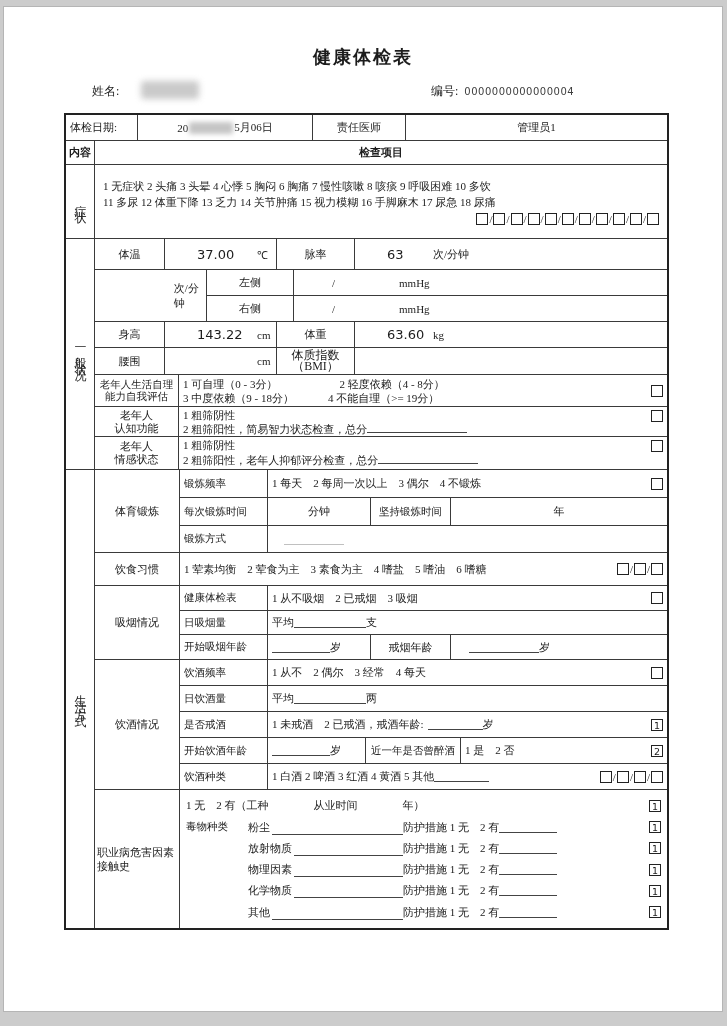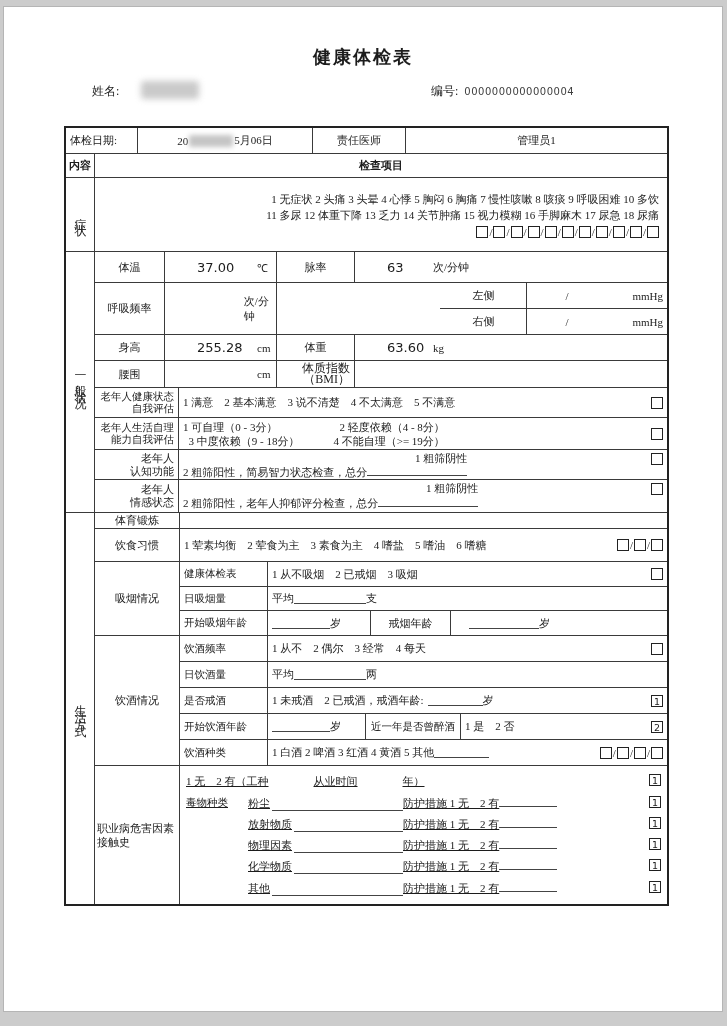--- a/index.html
+++ b/index.html
@@ -6,49 +6,49 @@
   html,body { width:727px; height:1026px; }
   body { background:#cccccc; position:relative; font-family:"Liberation Serif", serif; color:#1c1c1c; }
   .page { position:absolute; left:3px; top:6px; width:720px; height:1006px; background:#ffffff; border:1px solid #b5b5b5; }
   .title { position:absolute; top:38px; left:0; width:100%; text-align:center; font-size:18px; font-weight:bold; font-family:"Liberation Sans", sans-serif; letter-spacing:2px; }
   .namerow { position:absolute; top:76px; left:88px; font-size:12px; }
   .coderow { position:absolute; top:76px; left:427px; font-size:12px; }
   .codeval { font-family:"DejaVu Sans", sans-serif; font-size:10px; color:#3e3e3e; letter-spacing:.5px; margin-left:6px; }
   .blur-name { position:absolute; left:137px; top:74px; width:58px; height:18px; background:#bdbdbd; filter:blur(3px); border-radius:3px; opacity:.8; }
   .blur-date { display:inline-block; width:44px; height:12px; background:#c5c5c5; filter:blur(2.5px); border-radius:2px; vertical-align:middle; margin:0 1px; }
 
-  .tbl { position:absolute; left:60px; top:119px; width:605px; border:2px solid #222; background:#fff; }
+  .tbl { position:absolute; left:60px; top:106px; width:605px; border:2px solid #222; background:#fff; }
   .row { display:flex; }
   .bb { border-bottom:1px solid #3a3a3a; }
   .br { border-right:1px solid #3a3a3a; }
   .c { display:flex; align-items:center; padding:0 4px; font-size:11px; }
   .ctr { justify-content:center; text-align:center; }
   .pre { white-space:pre-wrap; }
   .bold { font-weight:bold; }
-  .col { display:flex; flex-direction:column; justify-content:center;align-items:flex-end; }
+  .col { display:flex; flex-direction:column; justify-content:center; }
   .grow { flex:1; }
   .cat { width:29px; display:flex; align-items:center; justify-content:center; writing-mode:vertical-rl; text-orientation:upright; letter-spacing:7px; font-size:12px; border-right:1px solid #3a3a3a; padding:4px 0; }
   .band { display:flex; }
   .bandbody { flex:1; }
   .group { display:flex; }
   .gc { width:85px; display:flex; align-items:center; justify-content:center; text-align:center; font-size:11px; border-right:1px solid #3a3a3a; padding:0 2px; }
   .grows { flex:1; }
   .il { width:88px; font-size:10.5px; }
   .val { font-family:"DejaVu Sans", sans-serif; font-size:13px;margin-left:28px; }
   .vnum { width:60px; }
   .vnum2 { width:46px; }
   .cb { width:12px; height:12px; border:1px solid #222; display:inline-block; background:#fff; flex:none; }
   .ab { width:12px; height:12px; border:1px solid #222; font-size:9.5px; line-height:11px; text-align:center; display:inline-block; font-family:"DejaVu Sans", sans-serif; flex:none; }
   .boxes { display:flex; align-items:center; gap:1px; font-size:11px; }
   .mla { margin-left:auto; }
   .ul { display:inline-block; border-bottom:1px solid #444; height:11px; }
   .ul-grey { border-bottom-color:#c0c0c0; }
   .symline { line-height:16px; font-size:11px; }
   .occ { display:flex; flex-direction:column; justify-content:space-evenly; padding:2px 6px; }
-  .occ-line { display:flex; align-items:flex-start; font-size:11px;text-decoration:underline; }
+  .occ-line { display:flex; align-items:center; font-size:11px; }
   .occ-nb { width:155px; display:flex; align-items:flex-end; }
   .occ-blank { flex:1; border-bottom:1px solid #444; height:11px; margin-left:2px; }
   .toxin { width:62px; font-size:10.5px; }
   .sp45 { display:inline-block; width:45px; }
   .smallu { font-size:10.5px; }
 </style>
 </head>
 <body>
 
 <div class="page">
@@ -118,21 +118,20 @@
             <span>℃</span>
           </div>
           <div class="c br ctr" style="width:78px">脉率</div>
           <div class="c grow">
             <span class="val vnum2">63</span>
             <span>次/分钟</span>
           </div>
         </div>
 
         <div class="row bb" style="height:52px">
-          <div class="c br ctr" style="width:70px">呼吸频率</div>
           <div class="c br" style="width:112px">
             <span class="val vnum"></span>
             <span>次/分钟</span>
           </div>
           <div class="grow col">
             <div class="row bb" style="height:26px">
               <div class="c br ctr" style="width:87px">左侧</div>
               <div class="c grow">
                 <span style="margin-left:34px">/</span>
                 <span style="margin-left:64px">mmHg</span>
@@ -144,21 +143,21 @@
                 <span style="margin-left:34px">/</span>
                 <span style="margin-left:64px">mmHg</span>
               </div>
             </div>
           </div>
         </div>
 
         <div class="row bb" style="height:26px">
           <div class="c br ctr" style="width:70px">身高</div>
           <div class="c br" style="width:112px">
-            <span class="val vnum">255.28</span>
+            <span class="val vnum">143.22</span>
             <span>cm</span>
           </div>
           <div class="c br ctr" style="width:78px">体重</div>
           <div class="c grow">
             <span class="val vnum2">63.60</span>
             <span>kg</span>
           </div>
         </div>
 
         <div class="row bb" style="height:27px">
@@ -166,30 +165,20 @@
           <div class="c br" style="width:112px">
             <span class="val vnum"></span>
             <span>cm</span>
           </div>
           <div class="c br ctr col" style="width:78px;font-size:12px;line-height:11px">
             <span>体质指数</span>
             <span>（BMI）</span>
           </div>
         </div>
 
-        <div class="row bb" style="height:30px">
-          <div class="c br col" style="width:84px;font-size:10.5px;line-height:12px">
-            <span>老年人健康状态</span>
-            <span>自我评估</span>
-          </div>
-          <div class="c grow">
-            <span class="pre">1 满意    2 基本满意    3 说不清楚    4 不太满意    5 不满意</span>
-            <span class="cb mla"></span>
-          </div>
-        </div>
 
         <div class="row bb" style="height:32px">
           <div class="c br col" style="width:84px;font-size:10.5px;line-height:12px">
             <span>老年人生活自理</span>
             <span>能力自我评估</span>
           </div>
           <div class="c grow">
             <div class="col" style="line-height:14px">
               <div><span>1 可自理（0 - 3分）</span><span style="display:inline-block;width:62px"></span><span>2 轻度依赖（4 - 8分）</span></div>
               <div><span>3 中度依赖（9 - 18分）</span><span style="display:inline-block;width:34px"></span><span>4 不能自理（&gt;= 19分）</span></div>
@@ -228,20 +217,41 @@
 
       </div>
     </div>
 
     <div class="band">
       <div class="cat">生活方式</div>
       <div class="bandbody">
 
         <div class="group bb">
           <div class="gc">体育锻炼</div>
+          <div class="grows">
+            <div class="row bb" style="height:28px">
+              <div class="c br il">锻炼频率</div>
+              <div class="c grow">
+                <span class="pre">1 每天    2 每周一次以上    3 偶尔    4 不锻炼</span>
+                <span class="cb mla"></span>
+              </div>
+            </div>
+            <div class="row bb" style="height:28px">
+              <div class="c br il">每次锻炼时间</div>
+              <div class="c br ctr" style="width:103px">分钟</div>
+              <div class="c br ctr" style="width:80px;font-size:10.5px">坚持锻炼时间</div>
+              <div class="c ctr grow">年</div>
+            </div>
+            <div class="row" style="height:26px">
+              <div class="c br il">锻炼方式</div>
+              <div class="c grow">
+                  <span class="ul ul-grey" style="width:60px;margin-left:12px"></span>
+                </div>
+            </div>
+          </div>
         </div>
 
         <div class="group bb">
           <div class="gc">饮食习惯</div>
           <div class="grows">
             <div class="row" style="height:32px">
               <div class="c grow">
                 <span class="pre">1 荤素均衡    2 荤食为主    3 素食为主    4 嗜盐    5 嗜油    6 嗜糖</span>
                 <span class="boxes mla">
                     <span class="cb"></span>

